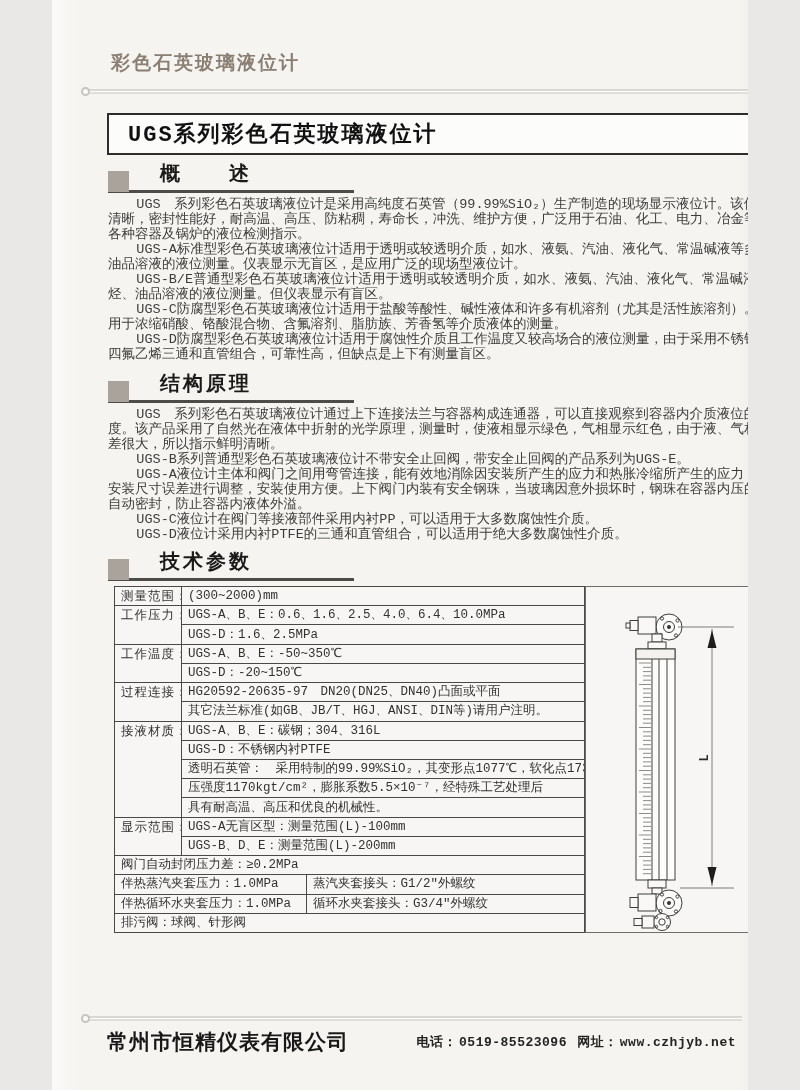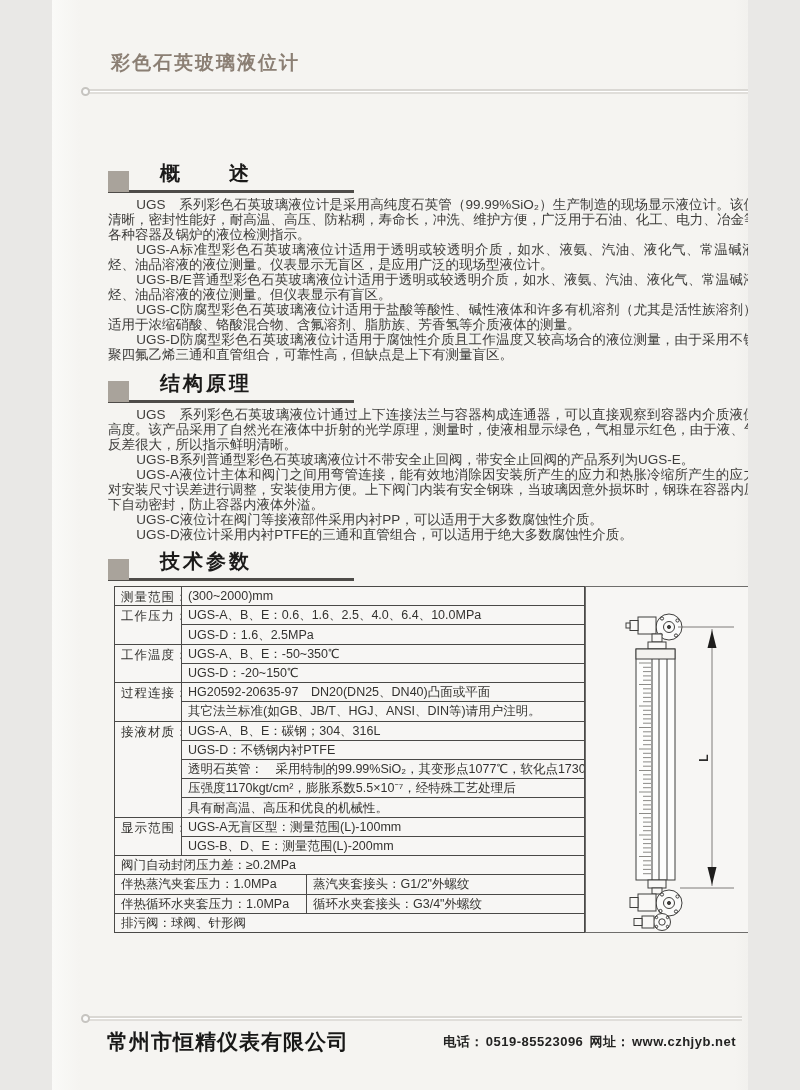--- a/index.html
+++ b/index.html
@@ -1,20 +1,20 @@
 <!DOCTYPE html>
 <html><head>
 <meta charset="utf-8">
 <style>
   * { margin:0; padding:0; box-sizing:border-box; }
   html,body { background:#e9e8e6; }
   .page {
     position:relative; width:696px; height:1090px; margin:0 auto;
     background:linear-gradient(90deg,#fafaf8 0%, #f5f4f1 4%, #f5f4f1 98%, #f2f1ee 100%);
-    font-family:Liberation Sans, sans-serif;
+    font-family:Liberation Mono, monospace;
     color:#3c3b39; overflow:hidden;
   }
   
   .doc-cat {
     position:absolute; left:59px; top:50px;
     font-size:19px; font-weight:bold; letter-spacing:2px; color:#8b7f74;
   }
   
   .divider {
     position:absolute; height:5px;
@@ -81,20 +81,23 @@
 <body>
 
 <div class="page">
 
   <div class="doc-cat">彩色石英玻璃液位计</div>
 
   <div class="divider divider-top">
     <i class="ring"></i>
   </div>
 
+  <div class="title-box">
+    <span>UGS系列彩色石英玻璃液位计</span>
+  </div>
 
   <div class="content">
 
     <div class="sec-head">
       <i class="sq"></i>
       <span class="txt">概　　述</span>
     </div>
     <div class="para-block">
       <p class="para">UGS　系列彩色石英玻璃液位计是采用高纯度石英管（99.99%SiO₂）生产制造的现场显示液位计。该仪表显示清晰，密封性能好，耐高温、高压、防粘稠，寿命长，冲洗、维护方便，广泛用于石油、化工、电力、冶金等行业中各种容器及锅炉的液位检测指示。</p>
       <p class="para">UGS-A标准型彩色石英玻璃液位计适用于透明或较透明介质，如水、液氨、汽油、液化气、常温碱液等多种烃、油品溶液的液位测量。仪表显示无盲区，是应用广泛的现场型液位计。</p>

